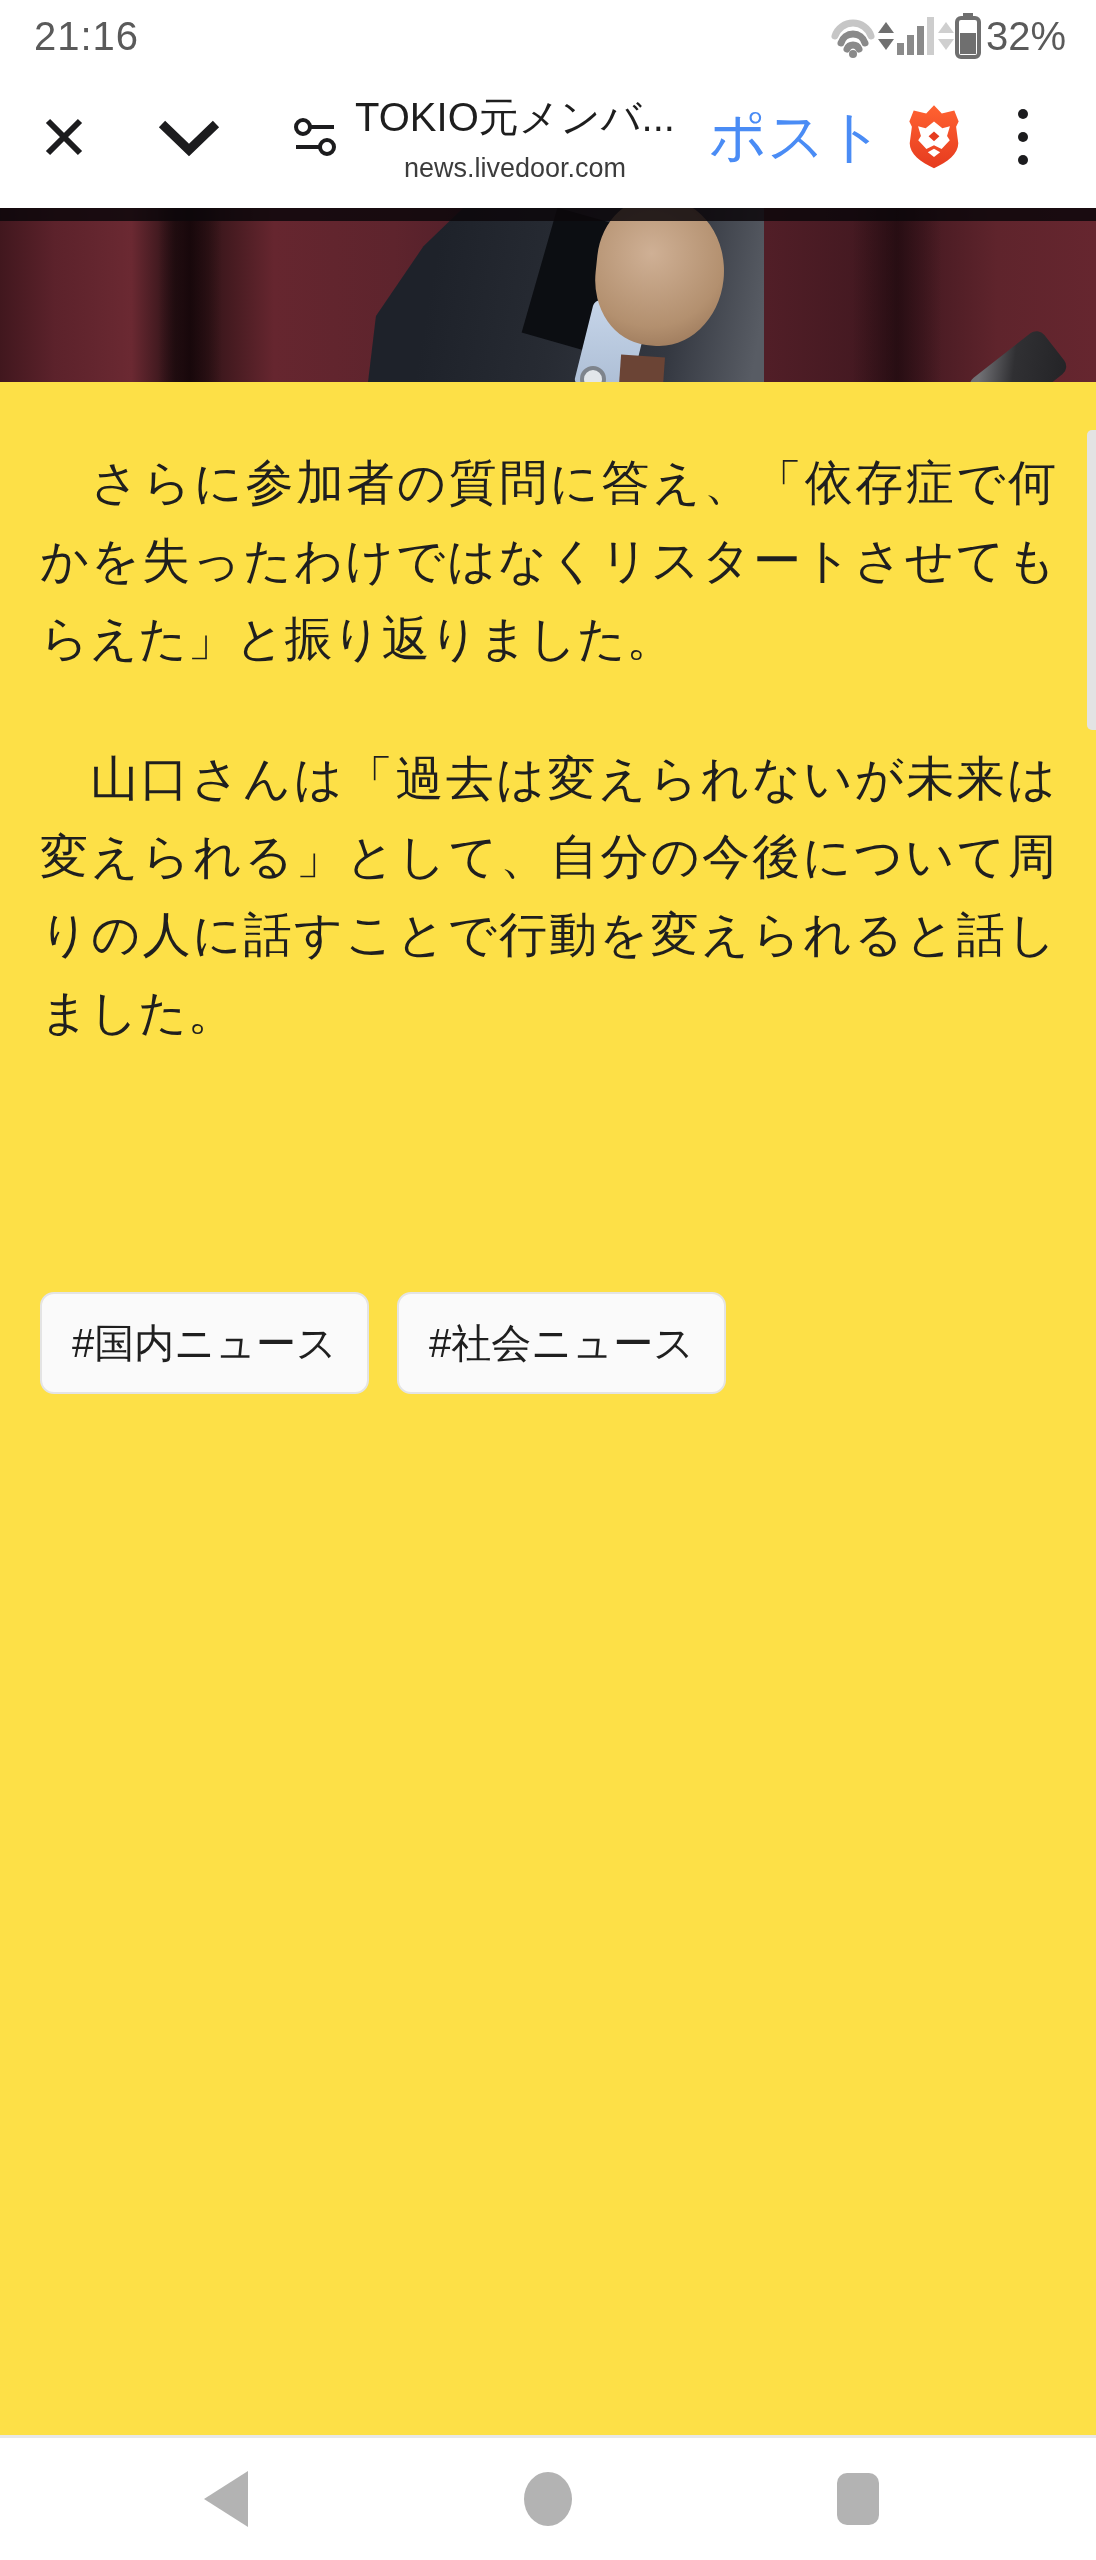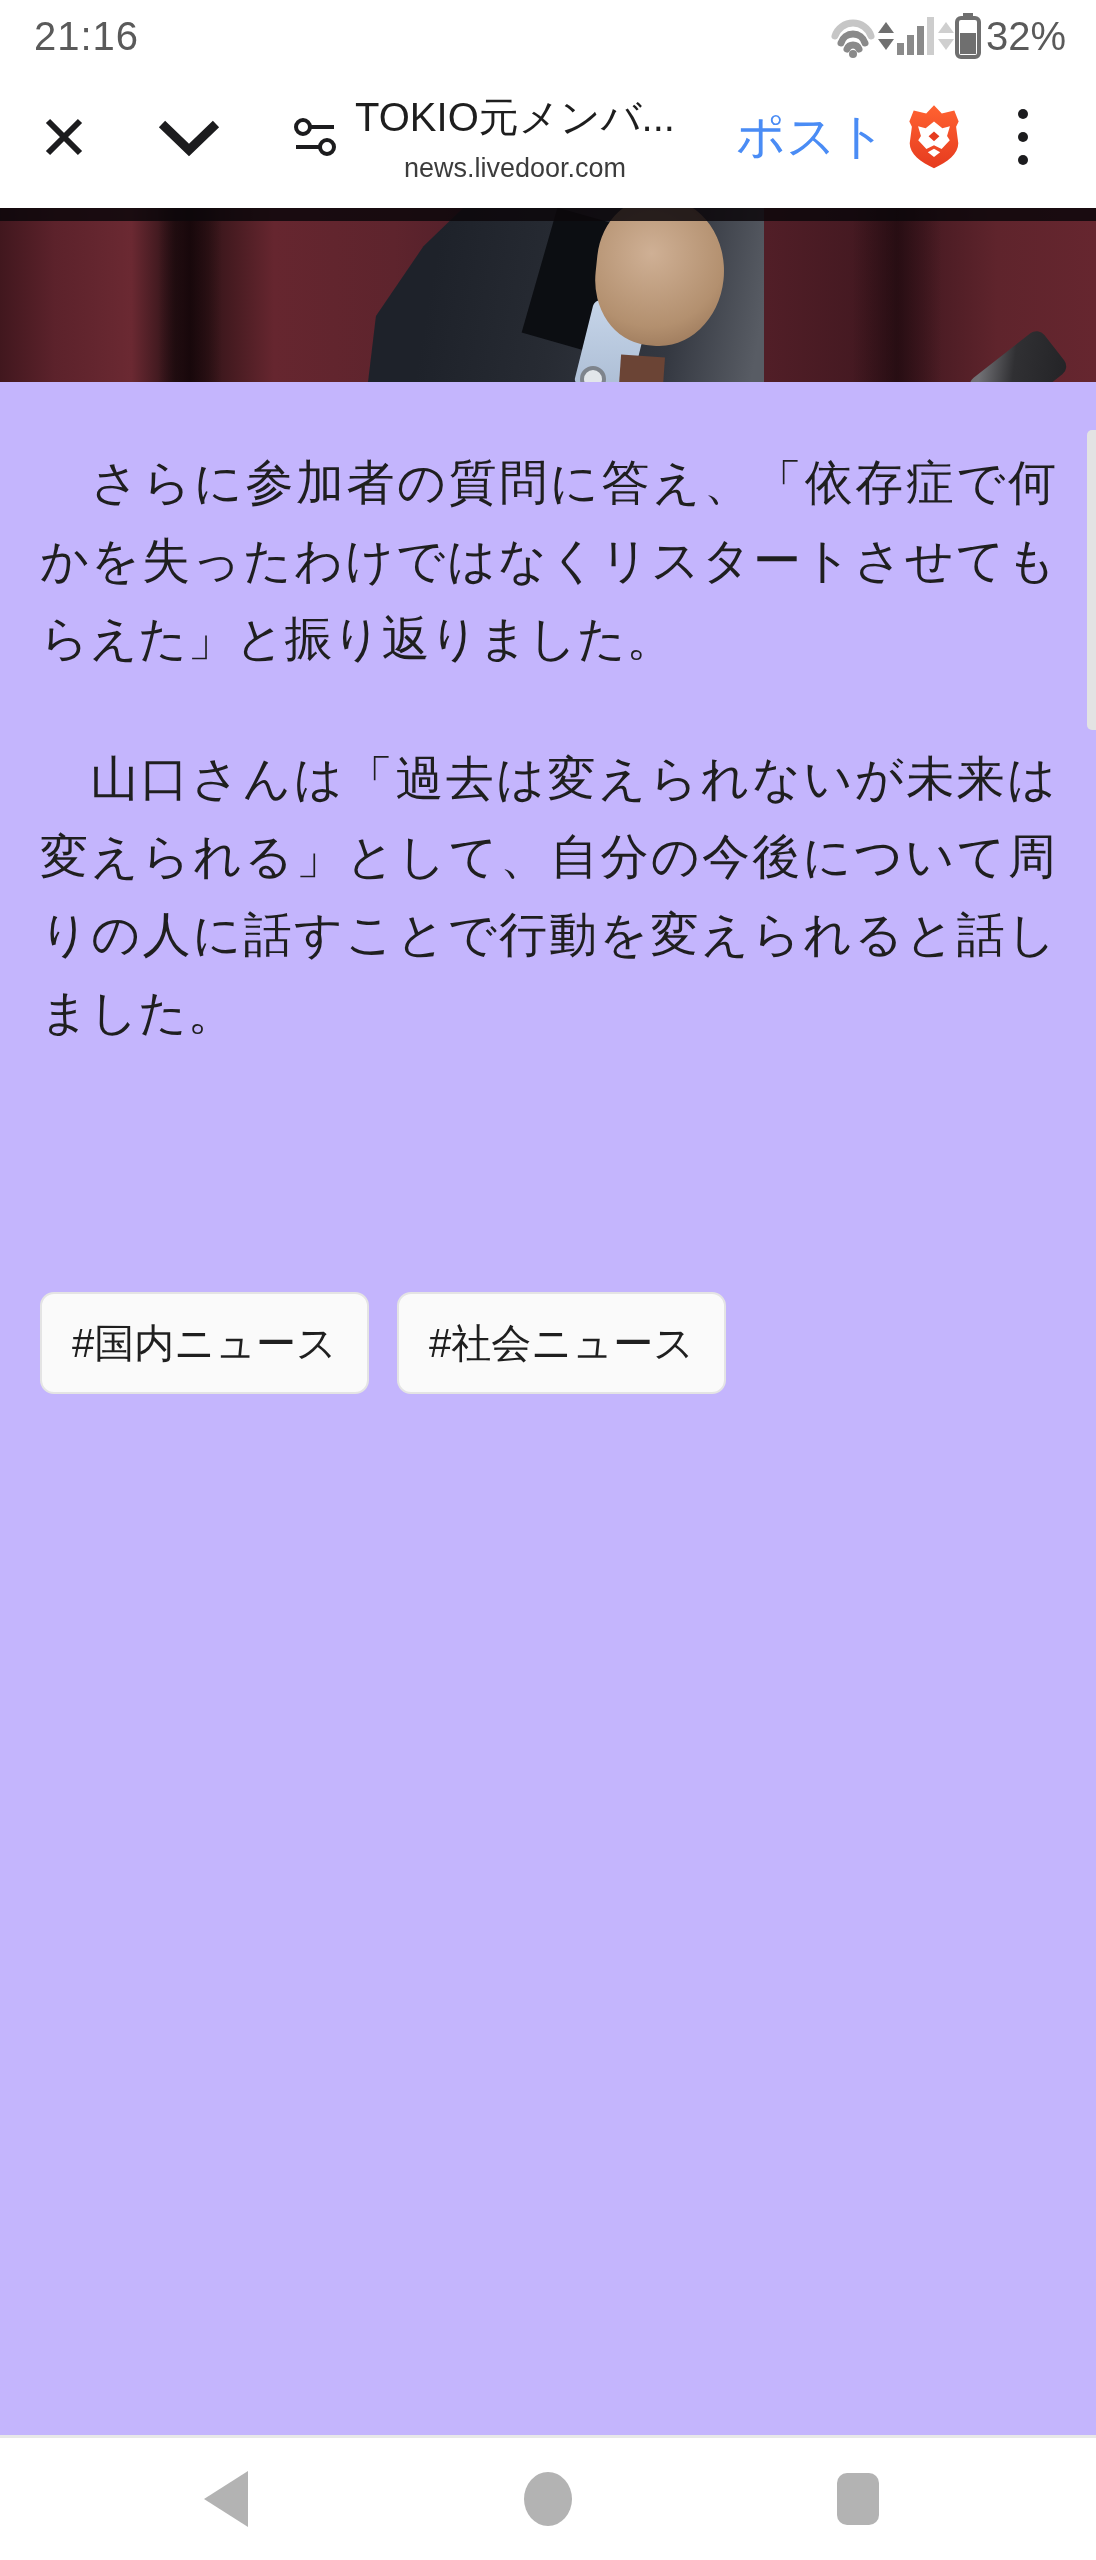--- a/index.html
+++ b/index.html
@@ -1,36 +1,36 @@
 <!DOCTYPE html>
 <html><head>
 <meta charset="utf-8">
 <style>
   html,body{margin:0;padding:0;background:#777;}
-  .screen{position:relative;width:1096px;height:2560px;background:#c4b5fd;overflow:hidden;
+  .screen{position:relative;width:1096px;height:2560px;background:#fde047;overflow:hidden;
           font-family:"Liberation Sans","DejaVu Sans",sans-serif;color:#1f1f1f;}
 
   
   .statusbar{position:absolute;top:0;left:0;width:100%;height:66px;background:#fff;
              display:flex;align-items:center;justify-content:space-between;padding:6px 30px 0 34px;box-sizing:border-box;}
   .time{font-size:40px;color:#5a5a5a;letter-spacing:1px;}
   .sb-right{display:flex;align-items:center;gap:1px;}
   .arrowcol{display:flex;flex-direction:column;gap:6px;align-items:center;}
   .tri-up{width:0;height:0;border-left:8px solid transparent;border-right:8px solid transparent;border-bottom:11px solid #6f6f6f;}
   .tri-dn{width:0;height:0;border-left:8px solid transparent;border-right:8px solid transparent;border-top:11px solid #6f6f6f;}
   .lt .tri-up{border-bottom-color:#cfcfcf}.lt .tri-dn{border-top-color:#cfcfcf}
   .batt-pct{font-size:40px;color:#5a5a5a;margin-left:4px;}
 
   
   .toolbar{position:absolute;top:66px;left:0;width:100%;height:142px;background:#fff;}
   .tb-abs{position:absolute;top:50%;transform:translateY(-50%);}
   .location{left:350px;width:330px;text-align:center;}
   .tab-title{font-size:40px;color:#1e1e1e;white-space:nowrap;}
   .tab-url{font-size:27px;color:#3c3c3c;margin-top:8px;}
-  .post-link{left:736px;font-size:49px;color:#4a8cf5;}
+  .post-link{left:709px;font-size:57px;color:#4a8cf5;}
   .kebab{left:1018px;display:flex;flex-direction:column;gap:13px;}
   .kebab i{width:10px;height:10px;border-radius:50%;background:#1c1c1e;}
 
   
   .photo{position:absolute;top:208px;left:0;width:1096px;height:174px;overflow:hidden;
     background:linear-gradient(90deg,#41171e 0%,#5c222b 5%,#6b2932 12%,#2a1115 16%,#351519 19%,
       #66262f 25%,#5e242d 36%,#54202a 42%,#4c1d26 58%,#511e27 70%,#3f171f 82%,#5f242c 91%,#66262f 100%);}
   .ph{position:absolute;}
   .ph-topband{top:0;left:0;width:100%;height:13px;background:rgba(12,7,11,.85);}
   .ph-fold-l{top:0;bottom:0;left:158px;width:64px;background:linear-gradient(90deg,transparent,rgba(16,4,7,.75),transparent);}

